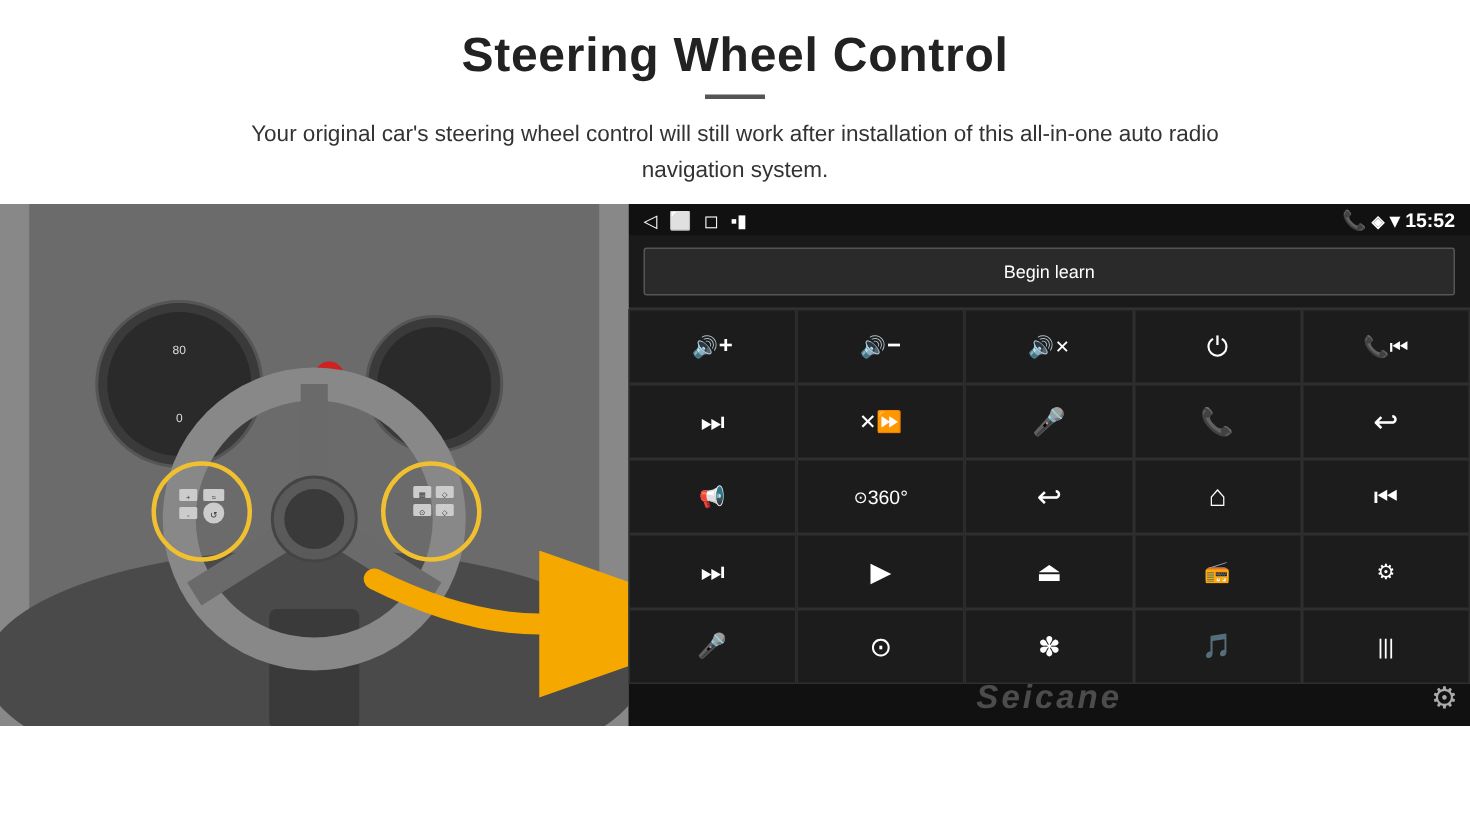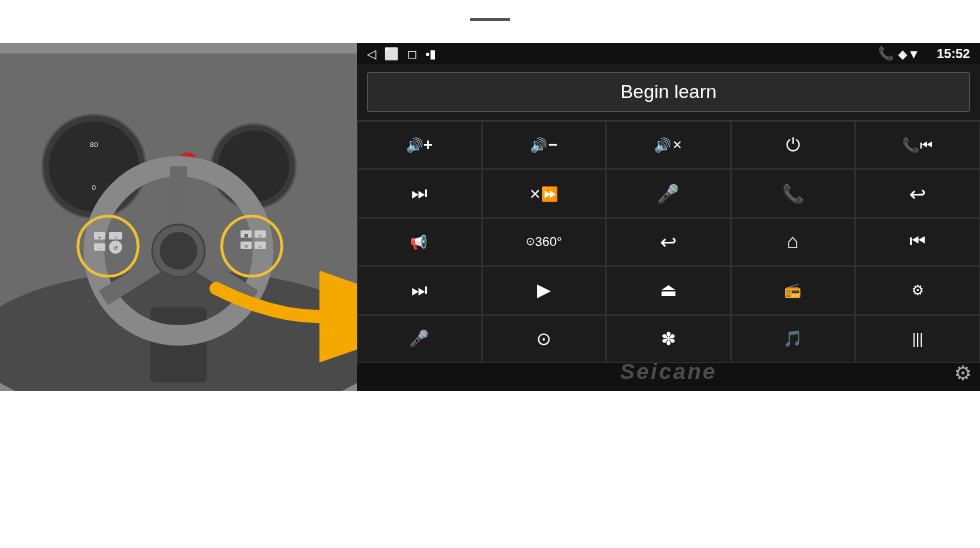--- a/index.html
+++ b/index.html
@@ -43,21 +43,21 @@
       max-width: 700px;
       margin: 0 auto;
     }
     .content-row {
       display: flex;
       width: 100%;
       flex: 1;
     }
     
     .car-photo {
-      width: 357px;
+      width: 419px;
       height: 348px;
       background: #888;
       position: relative;
       overflow: hidden;
       flex-shrink: 0;
     }
     
     .android-ui {
       flex: 1;
       background: #1a1a1a;
@@ -85,21 +85,21 @@
     }
     .begin-learn-row {
       padding: 8px 10px;
       background: #1a1a1a;
     }
     .begin-learn-btn {
       width: 100%;
       background: #2a2a2a;
       border: 1px solid #555;
       color: #fff;
-      font-size: 19px;
+      font-size: 12px;
       padding: 8px 0;
       text-align: center;
       cursor: pointer;
       border-radius: 2px;
     }
     .controls-grid {
       display: grid;
       grid-template-columns: repeat(5, 1fr);
       flex: 1;
       border-top: 1px solid #333;
@@ -140,21 +140,23 @@
     .car-photo-svg {
       width: 100%;
       height: 100%;
     }
   </style>
 </head>
 <body>
 
 <div class="page-container">
   <div class="header-section">
+    <div class="main-title">Steering Wheel Control</div>
     <div class="title-divider"></div>
+    <div class="subtitle-text">Your original car's steering wheel control will still work after installation of this all-in-one auto radio navigation system.</div>
   </div>
 
   <div class="content-row">
 
     <div class="car-photo">
       <svg class="car-photo-svg" viewBox="0 0 380 348" xmlns="http://www.w3.org/2000/svg">
 
         <rect width="380" height="348" fill="#6b6b6b"></rect>
 
         <ellipse cx="190" cy="310" rx="220" ry="80" fill="#4a4a4a"></ellipse>
@@ -217,21 +219,21 @@
         <div class="status-left">
           <span>◁</span>
           <span>⬜</span>
           <span>◻</span>
           <span>▪▮</span>
         </div>
         <div class="status-right">
           <span>📞</span>
           <span style="font-size:11px;">◈</span>
           <span>▾</span>
-          <span style="margin-left:16px;">15:52</span>
+          <span style="margin-left:0;">15:52</span>
         </div>
       </div>
 
       <div class="begin-learn-row">
         <div class="begin-learn-btn">Begin learn</div>
       </div>
 
       <div class="controls-grid">
 
         <div class="ctrl-btn" style="font-size:14px;">🔊<span style="font-size:16px;font-weight:bold;">+</span></div>

